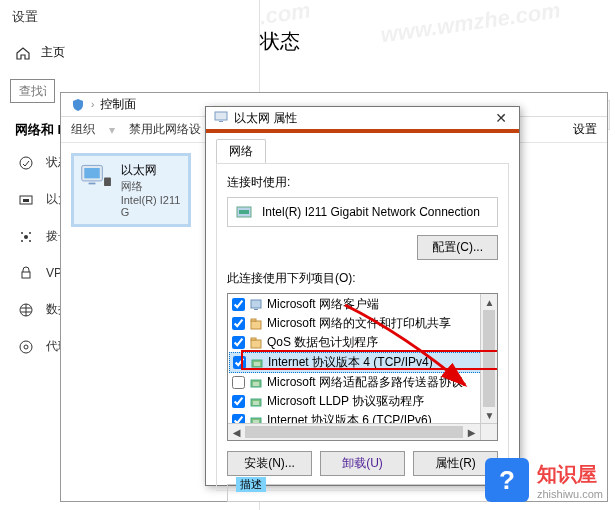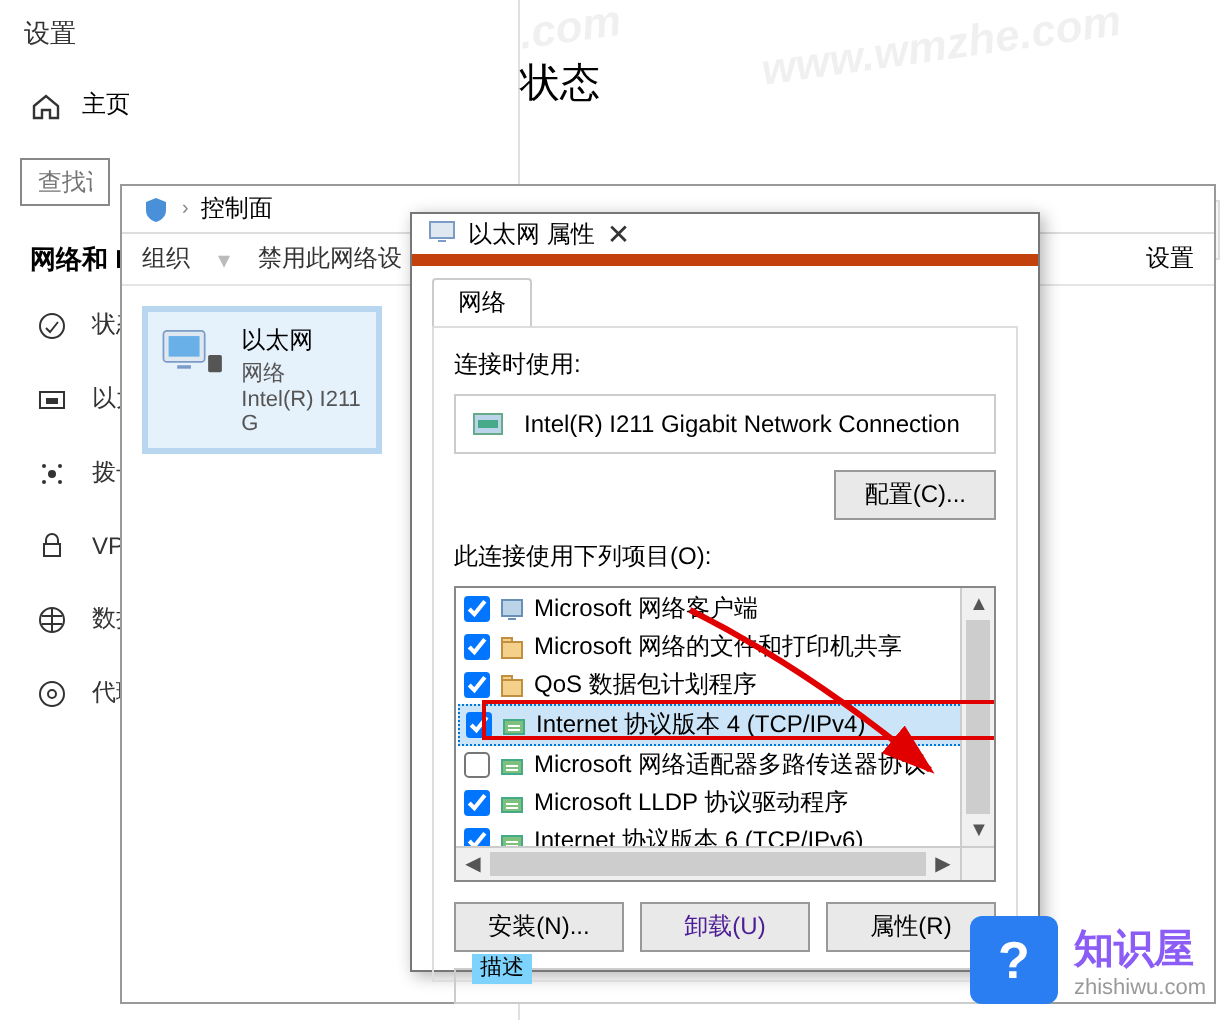--- a/index.html
+++ b/index.html
@@ -31,21 +31,21 @@
     .cp-body { display: flex; }
     .cp-side { width: 140px; padding: 10px; }
     .device-item { border: 3px solid #b8d6f0; background: #e5f1fb; padding: 6px; display: flex; gap: 8px; }
     .device-icon { width: 38px; height: 32px; }
     .device-text .t1 { font-size: 12px; }
     .device-text .t2 { font-size: 11px; color: #555; }
     .device-text .t3 { font-size: 11px; color: #555; }
     
     
     .dialog { position: absolute; left: 205px; top: 106px; width: 315px; height: 380px; background: #fff; border: 1px solid #777; box-shadow: 2px 2px 8px rgba(0,0,0,0.3); }
-    .dlg-titlebar { height: 26px; background: #fff; display: flex; align-items: center; padding: 0 6px 0 8px; border-bottom: 6px solid #c2410c; }
+    .dlg-titlebar { height: 26px; background: #fff; display: flex; align-items: center; justify-content: space-between; padding: 0 6px 0 8px; border-bottom: 4px solid #c2410c; }
     .dlg-title-wrap { display: flex; align-items: center; gap: 6px; }
     .dlg-title { font-size: 12px; }
     .close-btn { font-size: 14px; color: #333; cursor: pointer; padding: 0 6px; }
     .tab-strip { display: flex; padding: 6px 10px 0; }
     .tab { border: 1px solid #ccc; border-bottom: none; padding: 3px 12px; background: #fff; font-size: 12px; border-radius: 2px 2px 0 0; }
     .tab-panel { border: 1px solid #ddd; margin: 0 10px 10px; padding: 10px; height: calc(100% - 50px); position: relative; }
     
     .field-label { font-size: 12px; margin-bottom: 6px; }
     .conn-box { border: 1px solid #ccc; background: #fff; padding: 6px 8px; display: flex; align-items: center; gap: 6px; margin-bottom: 8px; }
     .conn-icon { width: 20px; height: 16px; }
@@ -76,21 +76,21 @@
     
     
     .arrow-anno { position: absolute; pointer-events: none; }
     
     
     .watermark { position: absolute; color: rgba(0,0,0,0.06); font-size: 22px; font-style: italic; font-weight: bold; pointer-events: none; transform: rotate(-8deg); }
     
     
     .zsw-logo { position: absolute; right: 12px; bottom: 8px; display: flex; align-items: center; gap: 8px; }
     .zsw-icon { width: 44px; height: 44px; background: #2b7ef1; border-radius: 6px; display: flex; align-items: center; justify-content: center; color: #fff; font-size: 26px; font-weight: bold; }
-    .zsw-text .cn { font-size: 20px; font-weight: bold; color: #8b5cf6; }
+    .zsw-text .cn { font-size: 20px; font-weight: bold; color: #ef4444; }
     .zsw-text .url { font-size: 11px; color: #999; }
   </style>
 </head>
 <body>
 
 <div class="watermark" style="left:130px; top:10px;">www.wmzhe.com</div>
 <div class="watermark" style="left:380px; top:10px;">www.wmzhe.com</div>
 <div class="watermark" style="left:410px; top:120px;">www.wmzhe.com</div>
 <div class="watermark" style="left:-20px; top:190px;">www.wmzhe.com</div>
 <div class="watermark" style="left:40px; top:330px;">www.wmzhe.com</div>

